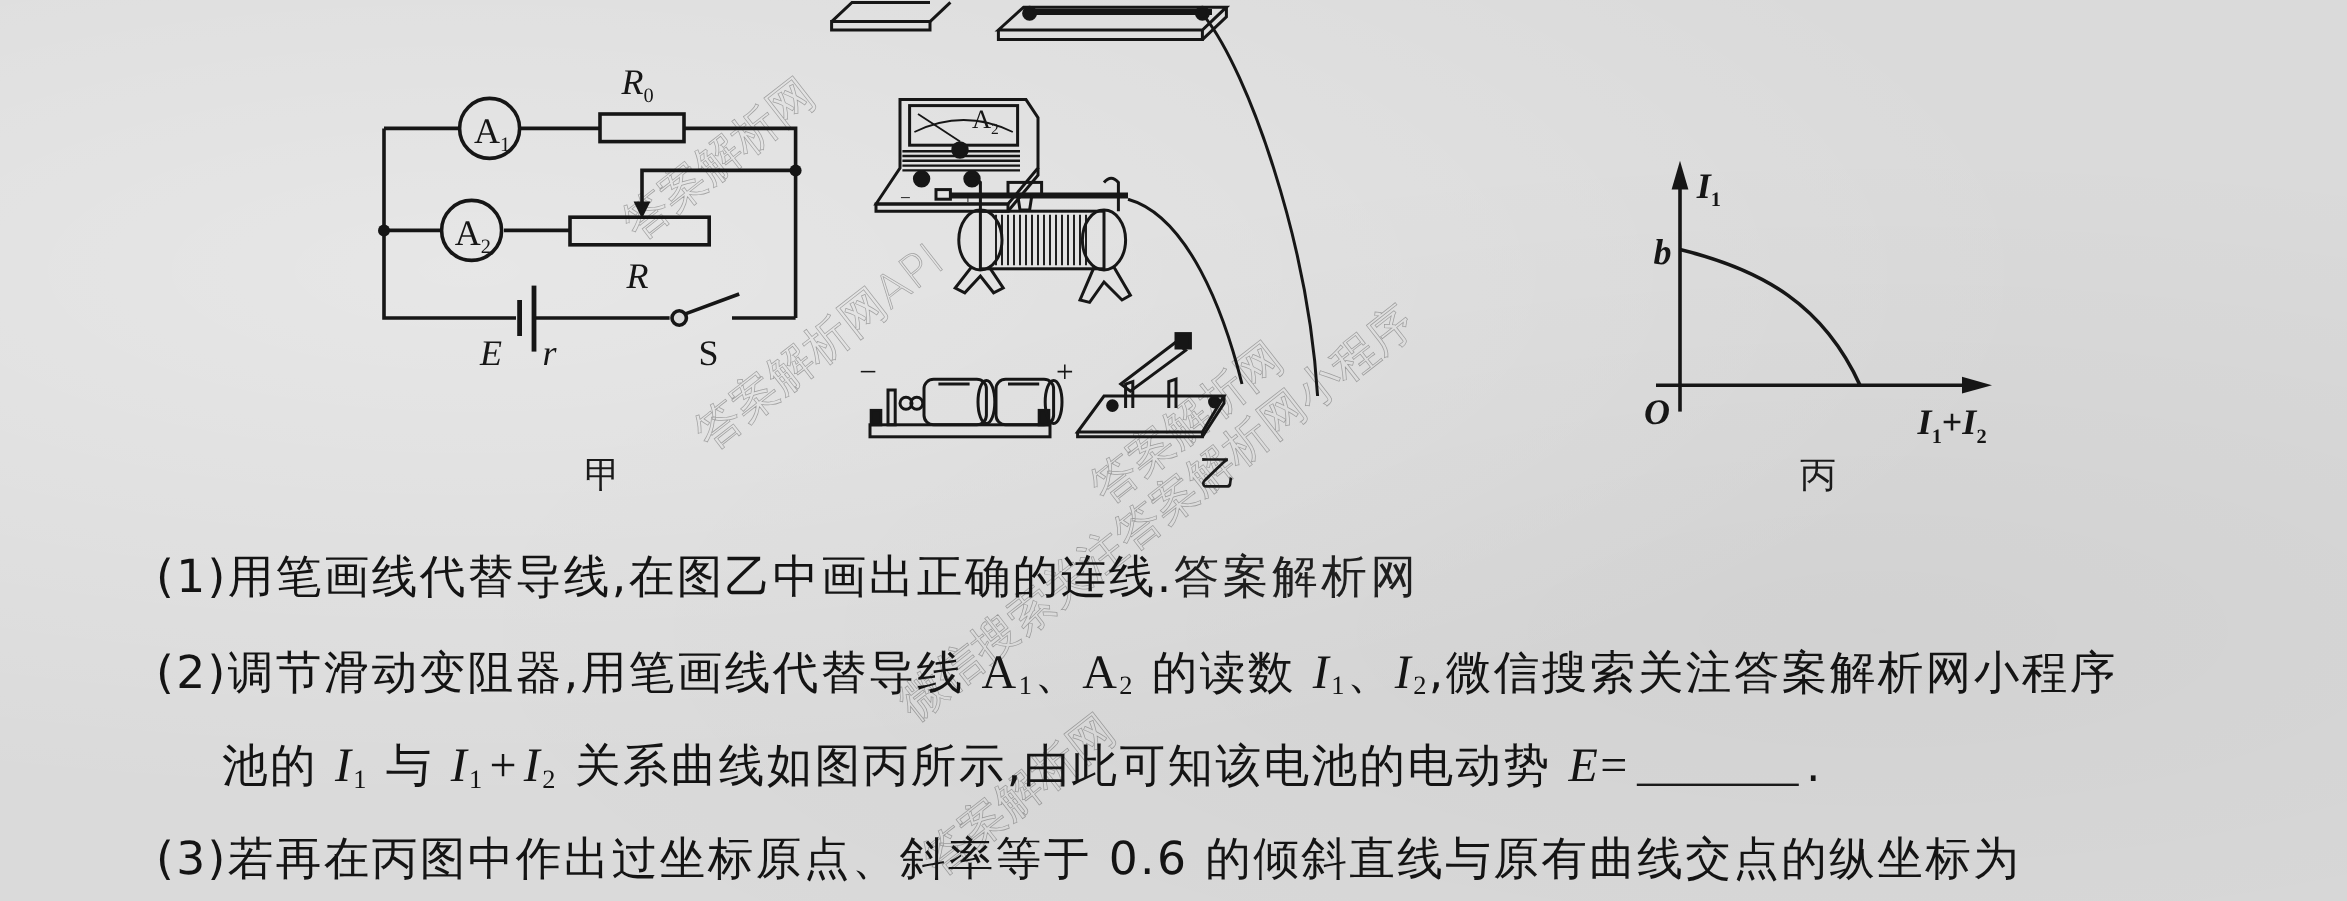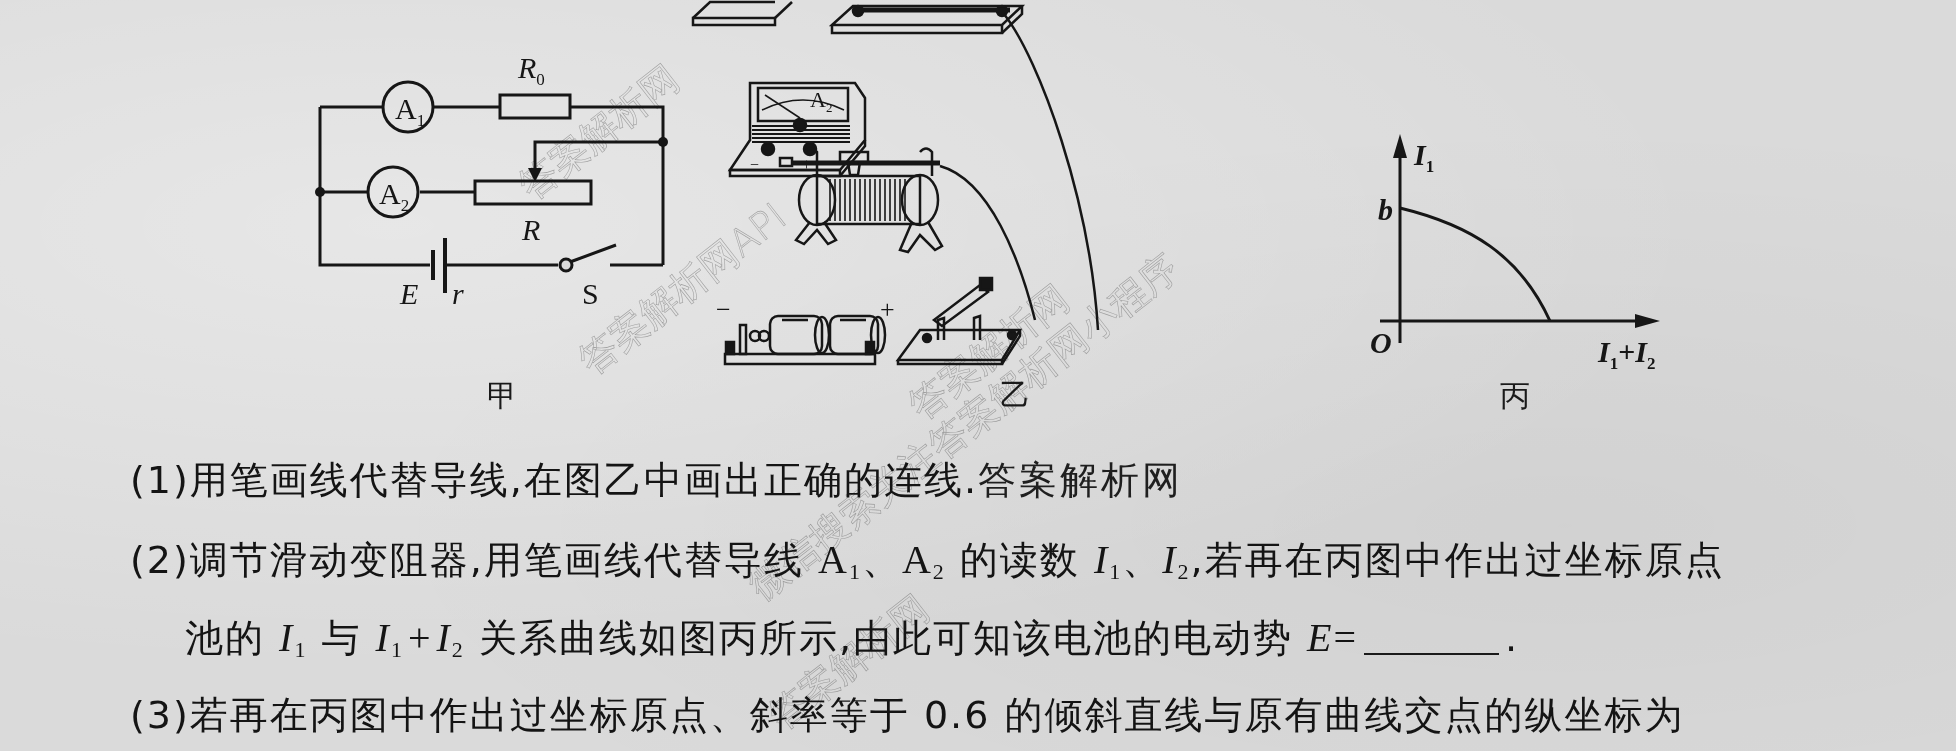--- a/index.html
+++ b/index.html
@@ -236,21 +236,21 @@
     </text>
   </svg>
 </div>
 <div class="caption" style="left:1500px;top:376px;">丙</div>
 
 <div class="qline" style="top:455px;">
   <span>(1)</span><span>用笔画线代替导线,在图乙中画出正确的连线.</span><span class="wm-inline">答案解析网</span>
 </div>
 
 <div class="qline" style="top:535px;">
-  <span>(2)</span><span>调节滑动变阻器,用笔画线代替导线 </span><span class="m-rm"><span>A</span><sub>1</sub></span><span>、</span><span class="m-rm"><span>A</span><sub>2</sub></span><span> 的读数 </span><span class="m-it"><span>I</span><sub>1</sub></span><span>、</span><span class="m-it"><span>I</span><sub>2</sub></span><span>,若再在丙图中作出过坐标原点</span>
+  <span>(2)</span><span>调节滑动变阻器,用笔画线代替导线 </span><span class="m-rm"><span>A</span><sub>1</sub></span><span>、</span><span class="m-rm"><span>A</span><sub>2</sub></span><span> 的读数 </span><span class="m-it"><span>I</span><sub>1</sub></span><span>、</span><span class="m-it"><span>I</span><sub>2</sub></span><span>,微信搜索关注答案解析网小程序</span>
 </div>
 
 <div class="qline indent" style="top:613px;">
   <span>池的 </span><span class="m-it"><span>I</span><sub>1</sub></span><span> 与 </span><span class="m-it"><span>I</span><sub>1</sub><span class="m-rm" style="font-style:normal;margin:0 4px;">+</span><span>I</span><sub>2</sub></span><span> 关系曲线如图丙所示,由此可知该电池的电动势 </span><span class="m-it">E</span><span class="m-rm">=</span><span class="blank"></span><span>.</span>
 </div>
 
 <div class="qline" style="top:690px;">
   <span>(3)</span><span>若再在丙图中作出过坐标原点、斜率等于 0.6 的倾斜直线与原有曲线交点的纵坐标为</span>
 </div>
 

